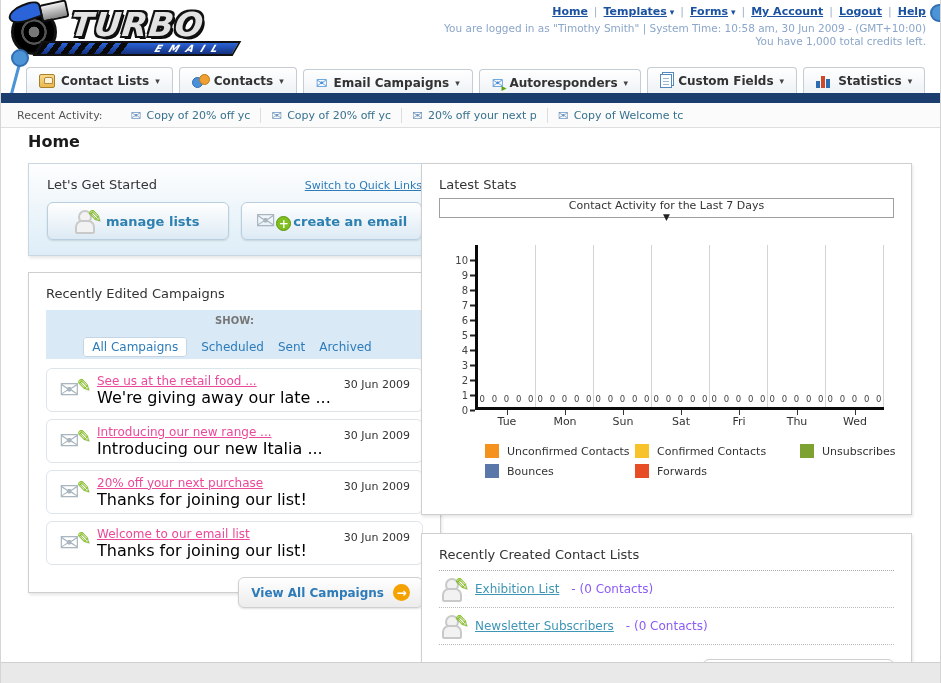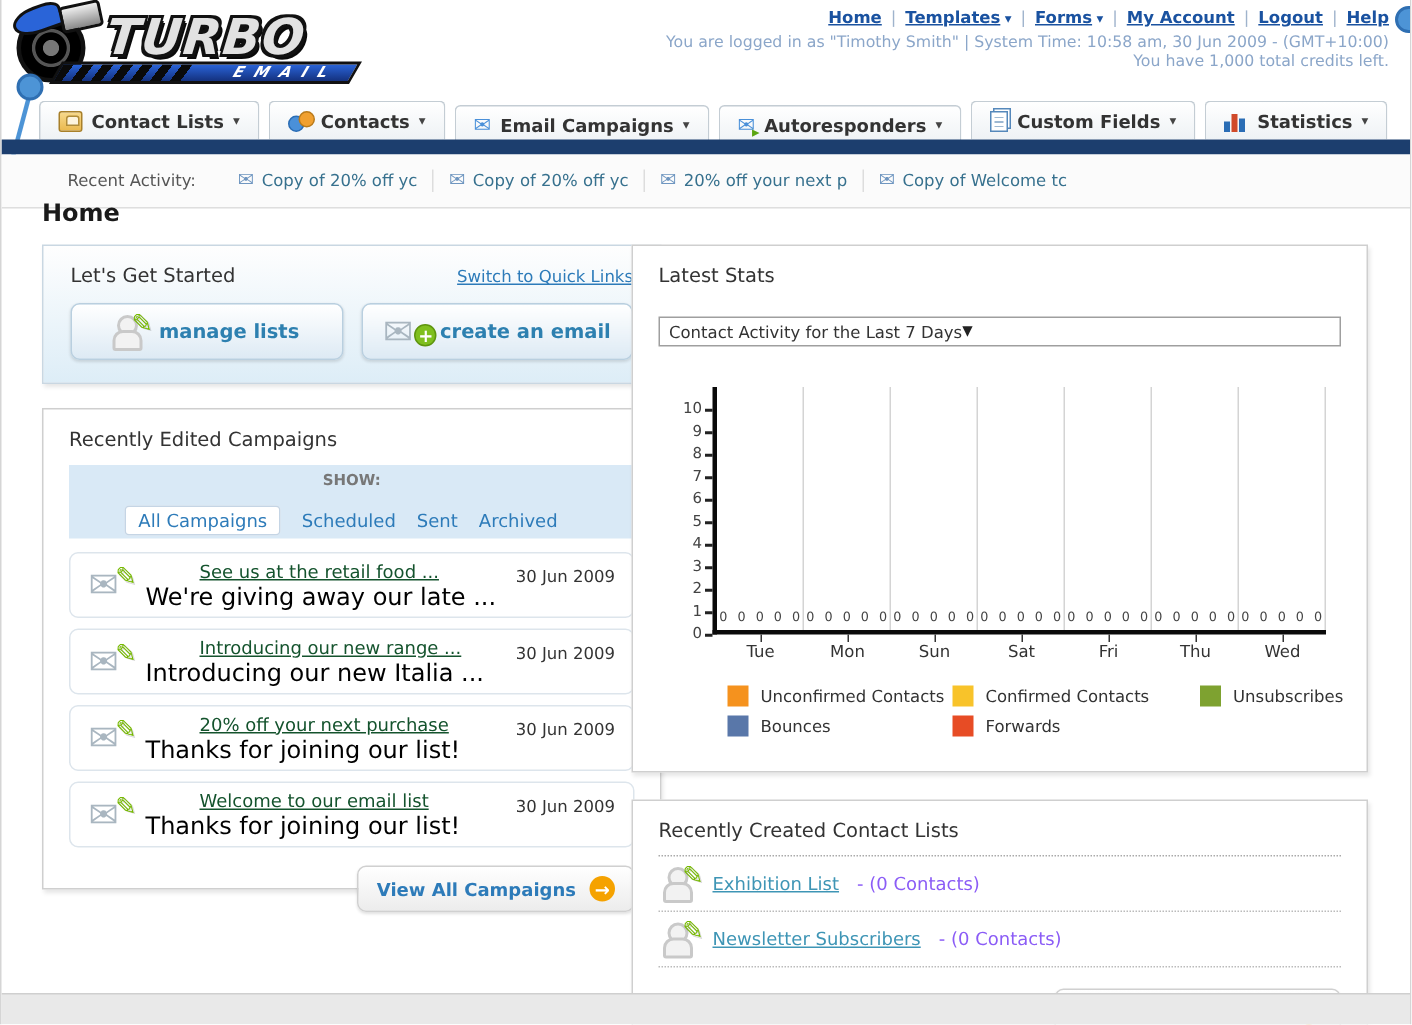--- a/index.html
+++ b/index.html
@@ -58,22 +58,22 @@
   .glyph-env { font-size:14px; line-height:14px; color:#4a90d9; }
   .icon-autoresponders .mini-arrow { position:absolute; right:-3px; bottom:-3px; font-size:10px; color:#5aa510; }
   .icon-custom-fields { width:12px; height:14px; background:#fff; border:1px solid #5588bb;
          box-shadow:2px -2px 0 -1px #fff, 2px -2px 0 0 #5588bb; }
   .icon-custom-fields::after { content:""; position:absolute; left:2px; top:3px; right:2px; height:8px;
          background:repeating-linear-gradient(#9db8d2 0 1px, transparent 1px 3px); }
   .icon-statistics { background-image:linear-gradient(#2a6db5,#2a6db5),linear-gradient(#d04a2a,#d04a2a),linear-gradient(#2a6db5,#2a6db5);
          background-size:4px 7px,4px 12px,4px 9px; background-position:0 100%,5px 100%,10px 100%; background-repeat:no-repeat; }
 
   
-  .activity-bar { position:absolute; top:103px; left:0; right:0; height:36px; display:flex; align-items:center;
-                  padding-left:44px; background:#fbfbfb; border-bottom:1px solid #dedede; font-size:11px; }
+  .activity-bar { position:absolute; top:103px; left:0; right:0; height:25px; display:flex; align-items:center;
+                  padding-left:16px; background:#fbfbfb; border-bottom:1px solid #dedede; font-size:11px; }
   .activity-label { color:#555; margin-right:18px; }
   .activity-item { display:inline-flex; align-items:center; gap:5px; padding:0 10px; border-left:1px solid #ddd; cursor:pointer; }
   .activity-item:first-of-type { border-left:none; }
   .activity-item .env { font-size:13px; color:#6f96c0; }
   .activity-item .txt { color:#37718e; }
 
   
   .page-title { position:absolute; top:132px; left:27px; font-size:16px; font-weight:bold; color:#1a1a1a; }
   .col-left  { position:absolute; left:27px;  top:163px; width:413px; }
   .col-right { position:absolute; left:420px; top:163px; width:491px; }
@@ -108,34 +108,34 @@
   .campaigns { margin-top:16px; height:321px; padding:13px 17px; }
   .filterbar { margin-top:9px; background:#d9e9f6; padding:5px 8px; display:flex; align-items:center; gap:14px;
                font-size:12px;flex-direction:column; }
   .show-label { font-size:10px; font-weight:bold; color:#777; }
   .filter { color:#2d7bb9; cursor:pointer; }
   .filter.active { background:#fff; border:1px solid #c5d5e5; border-radius:3px; padding:2px 8px; }
   .camp-list { margin-top:9px; }
   .camp-card { display:flex; align-items:center; gap:12px; border:1px solid #dde5ec; border-radius:6px;
                padding:5px 12px; margin-bottom:7px; height:44px; background:#fff; }
   .camp-text { flex:1; }
-  .camp-title { font-size:12px; color:#14532d; text-decoration:underline; cursor:pointer;margin-left:36px; }
+  .camp-title { font-size:12px; color:#ec4899; text-decoration:underline; cursor:pointer; }
   .camp-sub { font-size:16px; color:#000000; margin-top:0; }
   .camp-date { font-size:11px; color:#333; align-self:flex-start; margin-top:4px; }
   .panel-actions { display:flex; justify-content:flex-end; margin-top:12px; }
   .action-btn { display:inline-flex; align-items:center; gap:9px; padding:6px 12px;
                 background:linear-gradient(#ffffff,#ececec); border:1px solid #d0d0d0; border-radius:6px;
                 font-size:12px; font-weight:bold; color:#2d7bb9; cursor:pointer; box-shadow:0 1px 2px rgba(0,0,0,0.12); }
   .arrow-badge { display:inline-flex; align-items:center; justify-content:center; width:17px; height:17px;
                 border-radius:50%; background:#f5a200; color:#fff; font-size:12px; font-weight:bold; }
 
   
   .stats { height:352px; padding:13px 17px; }
-  .stats-dropdown { margin-top:19px; height:20px; border:1px solid #9f9f9f; background:#fff; display:flex;
-                align-items:center; padding:0 6px; font-size:11px; color:#333; cursor:pointer; }
+  .stats-dropdown { margin-top:6px; height:20px; border:1px solid #9f9f9f; background:#fff; display:flex;
+                align-items:center; padding:0 6px; font-size:11px; color:#333; cursor:pointer;flex-direction:column; }
   .stats-dropdown .dd { font-size:9px; color:#222; }
   .chart { display:flex; margin-top:24px; padding-right:10px; }
   .y-axis { position:relative; width:36px; height:168px; }
   .ylab { position:absolute; right:0; display:flex; align-items:center; gap:2px; font-size:10px; color:#444;
           transform:translateY(50%); }
   .ylab .dash { display:inline-block; width:5px; height:2px; background:#222; }
   .plot { position:relative; flex:1; height:165px; margin-top:3px; border-left:3px solid #0a0a0a;
           border-bottom:3px solid #0a0a0a; display:flex; }
   .group { flex:1; position:relative; border-right:1px solid #d4d4d4; }
   .zeros { position:absolute; bottom:3px; width:100%; text-align:center; font-size:8.5px; color:#444; word-spacing:4px; }

